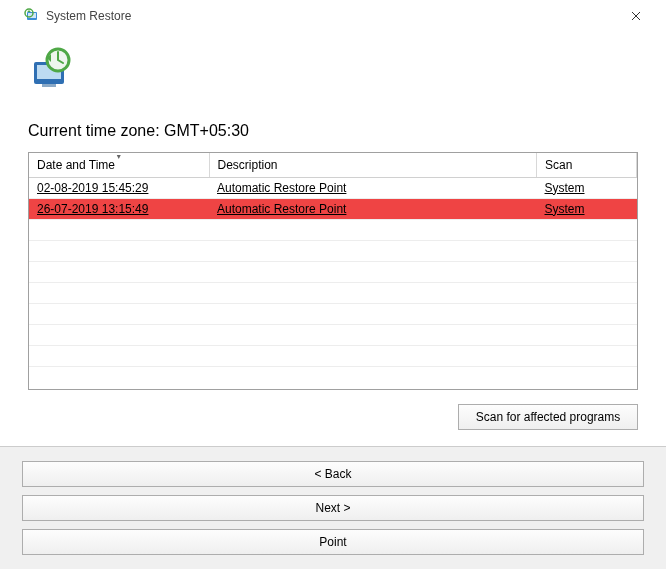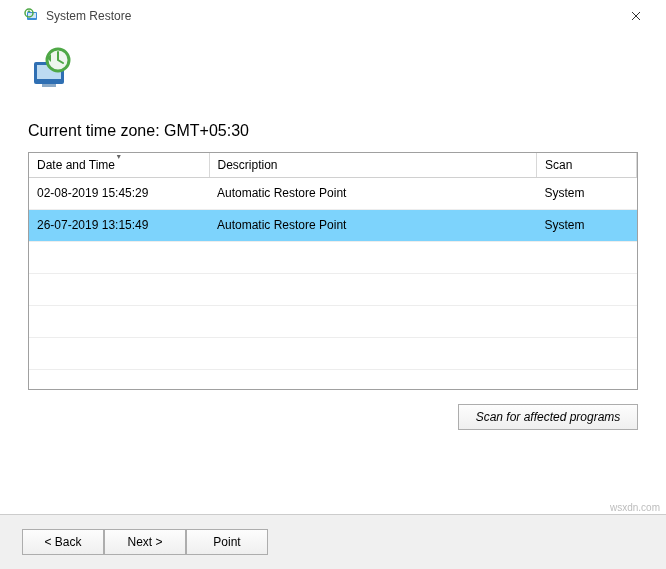--- a/index.html
+++ b/index.html
@@ -84,58 +84,59 @@
       position: absolute;
       left: 50%;
       top: -1px;
       transform: translateX(-50%);
       font-size: 8px;
       color: #666;
     }
     .grid td {
       padding: 3px 8px;
       border-bottom: 1px solid #ededed;
-      height: 32px;
+      height: 21px;
       white-space: nowrap;
       overflow: hidden;
+      text-decoration: underline;
     }
     .grid tr.selected td {
-      background: #7dd3fc;
+      background: #ef4444;
     }
     .grid tr.empty td {
       border-bottom: 1px solid #ededed;
     }
     .scan-row {
       display: flex;
       justify-content: flex-end;
       padding: 14px 28px 0 28px;
     }
     .footer {
       position: absolute;
       left: 0; right: 0; bottom: 0;
       border-top: 1px solid #ccc;
       background: #f0f0f0;
       padding: 14px 22px;
       display: flex;
-      justify-content: flex-start;
-      gap: 0;
+      justify-content: flex-end;
+      gap: 8px;
+      flex-direction: column;
     }
     button.win {
       font-family: inherit;
       font-size: 12px;
       padding: 4px 16px;
       min-width: 82px;
       height: 26px;
       background: linear-gradient(#fdfdfd, #efefef);
       border: 1px solid #adadad;
       cursor: pointer;
     }
     button.win.wide {
       min-width: 180px;
-      font-style: italic;
     }
     .watermark {
       position: absolute;
       right: 6px;
       bottom: 56px;
       font-size: 10px;
       color: #bdbdbd;
     }
   </style>
 </head>

